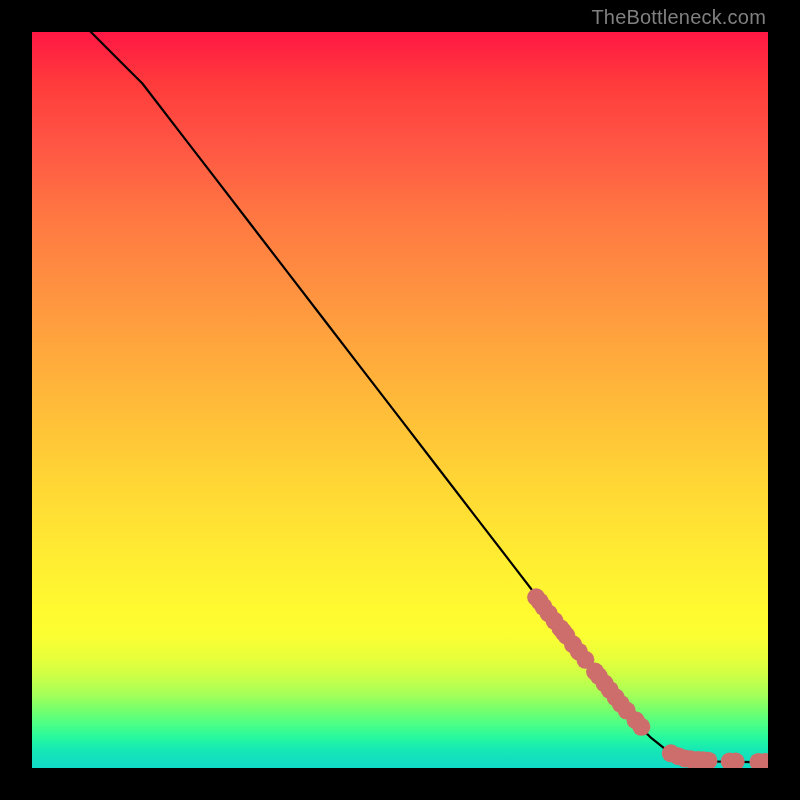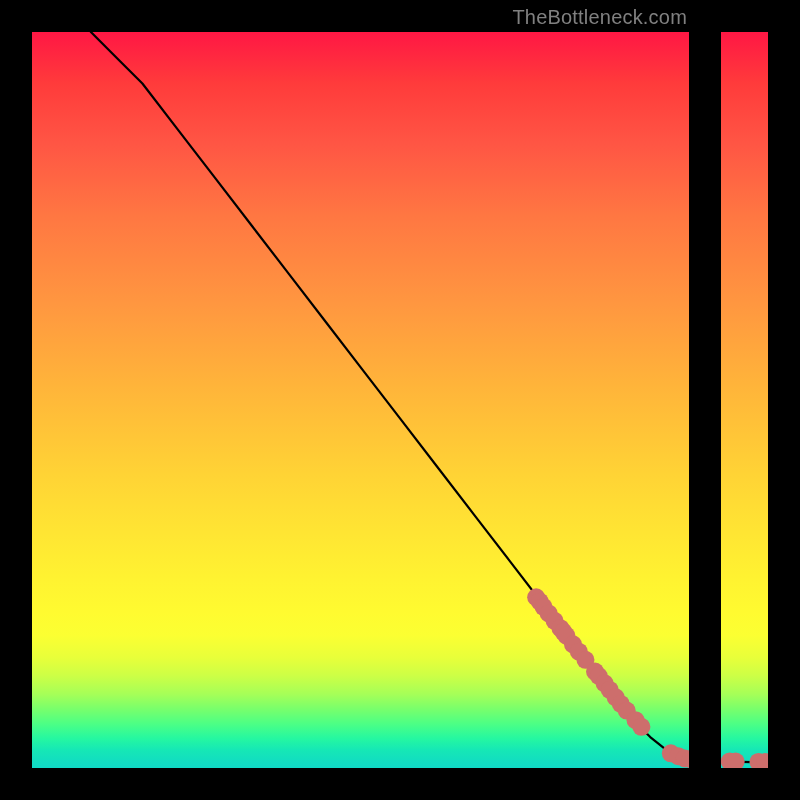--- a/index.html
+++ b/index.html
@@ -5,21 +5,21 @@
   html, body {
     margin: 0;
     padding: 0;
     width: 800px;
     height: 800px;
     background: #000;
     overflow: hidden;
   }
   .chart-container {
     position: relative;
-    width: 721px;
+    width: 800px;
     height: 800px;
   }
   .frame-left, .frame-right, .frame-top, .frame-bottom {
     position: absolute;
     background: #000;
     z-index: 5;
   }
   .frame-left   { left: 0;   top: 0; width: 32px;  height: 800px; }
   .frame-right  { right: 0;  top: 0; width: 32px;  height: 800px; }
   .frame-top    { left: 0;   top: 0; width: 800px; height: 32px;  }

